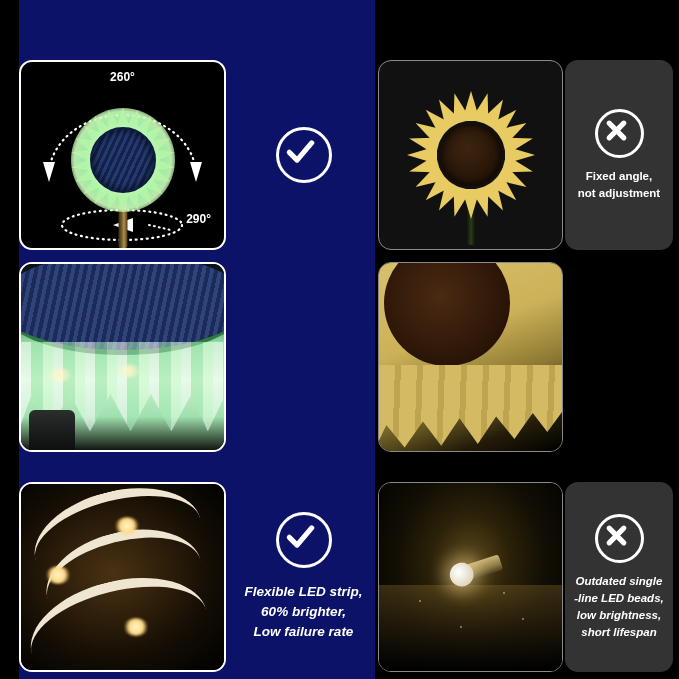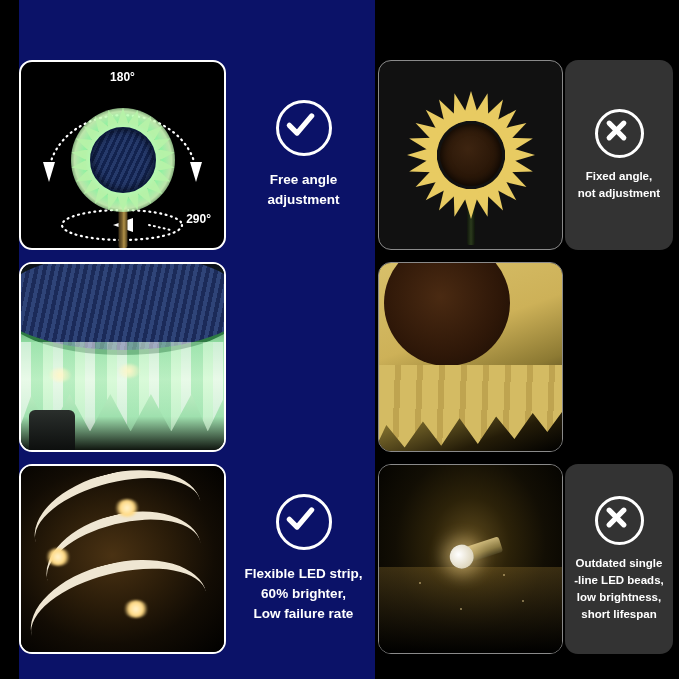--- a/index.html
+++ b/index.html
@@ -67,21 +67,21 @@
 
   
   .row {
     position: absolute;
     left: 0;
     width: 679px;
     height: 194px;
   }
   .row-0 { top: 60px; }
   .row-1 { top: 262px; }
-  .row-2 { top: 464px; }
+  .row-2 { top: 482px; font-style: italic; }
 
   
   .ours-pic {
     position: absolute;
     left: 19px;
     top: 0;
     width: 207px;
     height: 190px;
     border: 2px solid #ffffff;
     border-radius: 13px;
@@ -378,21 +378,21 @@
     <div class="ours-pic">
       <div class="illus">
         <svg width="203" height="186" viewBox="0 0 203 186">
           <path d="M28 108 A 74 62 0 0 1 175 108" fill="none" stroke="#ffffff" stroke-width="2.2" stroke-dasharray="1 4.5" stroke-linecap="round"></path>
           <polygon points="22,100 34,100 28,120" fill="#ffffff"></polygon>
           <polygon points="169,100 181,100 175,120" fill="#ffffff"></polygon>
           <ellipse cx="101" cy="163" rx="60" ry="15" fill="none" stroke="#ffffff" stroke-width="2.2" stroke-dasharray="1 4.5" stroke-linecap="round"></ellipse>
           <polygon points="112,156 92,163 112,170" fill="#ffffff"></polygon>
           <line x1="128" y1="163" x2="150" y2="168" stroke="#ffffff" stroke-width="2" stroke-dasharray="1 4" stroke-linecap="round"></line>
         </svg>
-        <div class="deg-label deg-180">180°</div>
+        <div class="deg-label deg-180">260°</div>
         <div class="deg-label deg-360">290°</div>
         <div class="stem"></div>
         <div class="flower">
           <div class="petal-ring"></div>
           <div class="petal-layer">
               <div class="petal" style="transform: translate(-50%, 0px) rotate(0deg) translateY(-52px);"></div>
               <div class="petal" style="transform: translate(-50%, 0px) rotate(16.3636deg) translateY(-52px);"></div>
               <div class="petal" style="transform: translate(-50%, 0px) rotate(32.7273deg) translateY(-52px);"></div>
               <div class="petal" style="transform: translate(-50%, 0px) rotate(49.0909deg) translateY(-52px);"></div>
               <div class="petal" style="transform: translate(-50%, 0px) rotate(65.4545deg) translateY(-52px);"></div>
@@ -418,21 +418,20 @@
         </div>
       </div>
     </div>
 
     <div class="ours-text">
       <div class="badge">
         <svg viewBox="0 0 50 50" width="43" height="43">
           <path d="M12 26 L21 35 L38 15" fill="none" stroke="#ffffff" stroke-width="6" stroke-linecap="round" stroke-linejoin="round"></path>
         </svg>
       </div>
-      <div class="caption">Free angle<br>adjustment</div>
     </div>
 
     <div class="others-pic">
       <div class="illus">
         <div class="sf-stem"></div>
         <div class="sunflower">
           <div class="sf-petals">
               <div class="sf-petal" style="transform: translate(-50%, 0px) rotate(0deg) translateY(-64px);"></div>
               <div class="sf-petal" style="transform: translate(-50%, 0px) rotate(15deg) translateY(-64px);"></div>
               <div class="sf-petal" style="transform: translate(-50%, 0px) rotate(30deg) translateY(-64px);"></div>

